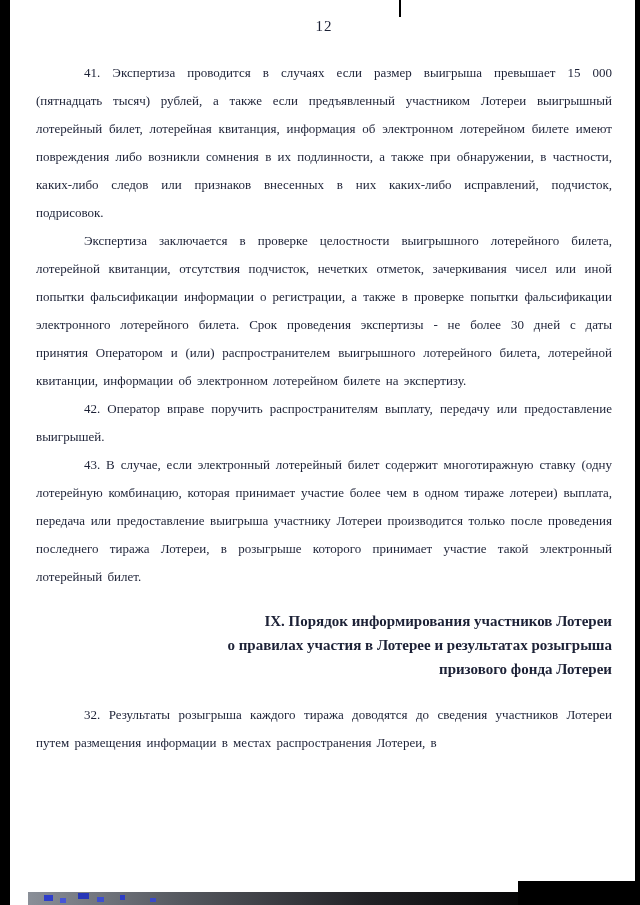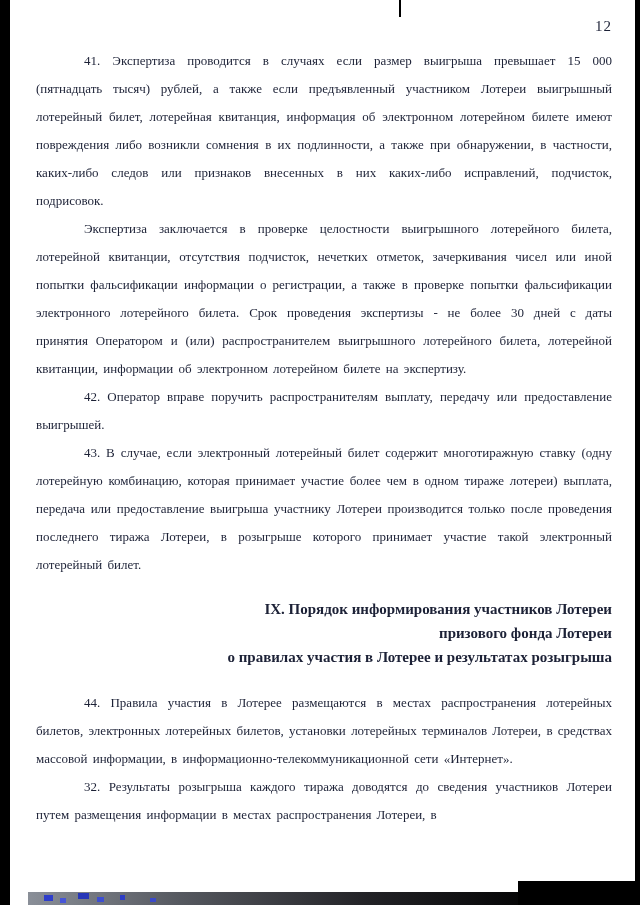--- a/index.html
+++ b/index.html
@@ -26,24 +26,24 @@
   .noise { position: absolute; }
 
   
   .content {
     position: absolute;
     left: 36px;
     top: 18px;
     width: 576px;
   }
   .page-number {
-    text-align: right;
+    text-align: center;
     font-size: 15px;
     letter-spacing: 1px;
-    margin-bottom: 12px;
+    margin-bottom: 24px;
   }
   .para {
     margin: 0;
     font-size: 13px;
     line-height: 28px;
     text-align: justify;
     text-indent: 48px;
     word-spacing: 2px;
   }
   .heading {
@@ -76,21 +76,20 @@
   <p class="para">41. Экспертиза проводится в случаях если размер выигрыша превышает 15 000 (пятнадцать тысяч) рублей, а также если предъявленный участником Лотереи выигрышный лотерейный билет, лотерейная квитанция, информация об электронном лотерейном билете имеют повреждения либо возникли сомнения в их подлинности, а также при обнаружении, в частности, каких-либо следов или признаков внесенных в них каких-либо исправлений, подчисток, подрисовок.</p>
 
   <p class="para">Экспертиза заключается в проверке целостности выигрышного лотерейного билета, лотерейной квитанции, отсутствия подчисток, нечетких отметок, зачеркивания чисел или иной попытки фальсификации информации о регистрации, а также в проверке попытки фальсификации электронного лотерейного билета. Срок проведения экспертизы - не более 30 дней с даты принятия Оператором и (или) распространителем выигрышного лотерейного билета, лотерейной квитанции, информации об электронном лотерейном билете на экспертизу.</p>
 
   <p class="para">42. Оператор вправе поручить распространителям выплату, передачу или предоставление выигрышей.</p>
 
   <p class="para">43. В случае, если электронный лотерейный билет содержит многотиражную ставку (одну лотерейную комбинацию, которая принимает участие более чем в одном тираже лотереи) выплата, передача или предоставление выигрыша участнику Лотереи производится только после проведения последнего тиража Лотереи, в розыгрыше которого принимает участие такой электронный лотерейный билет.</p>
 
   <div class="heading">
     <div>IX. Порядок информирования участников Лотереи</div>
+    <div>о правилах участия в Лотерее и результатах розыгрыша</div>
     <div>призового фонда Лотереи</div>
-    <div>о правилах участия в Лотерее и результатах розыгрыша</div>
   </div>
 
-  <p class="para">44. Правила участия в Лотерее размещаются в местах распространения лотерейных билетов, электронных лотерейных билетов, установки лотерейных терминалов Лотереи, в средствах массовой информации, в информационно-телекоммуникационной сети «Интернет».</p>
 
   <p class="para">32. Результаты розыгрыша каждого тиража доводятся до сведения участников Лотереи путем размещения информации в местах распространения Лотереи, в</p>
 
 </div>
 
 </body></html>

